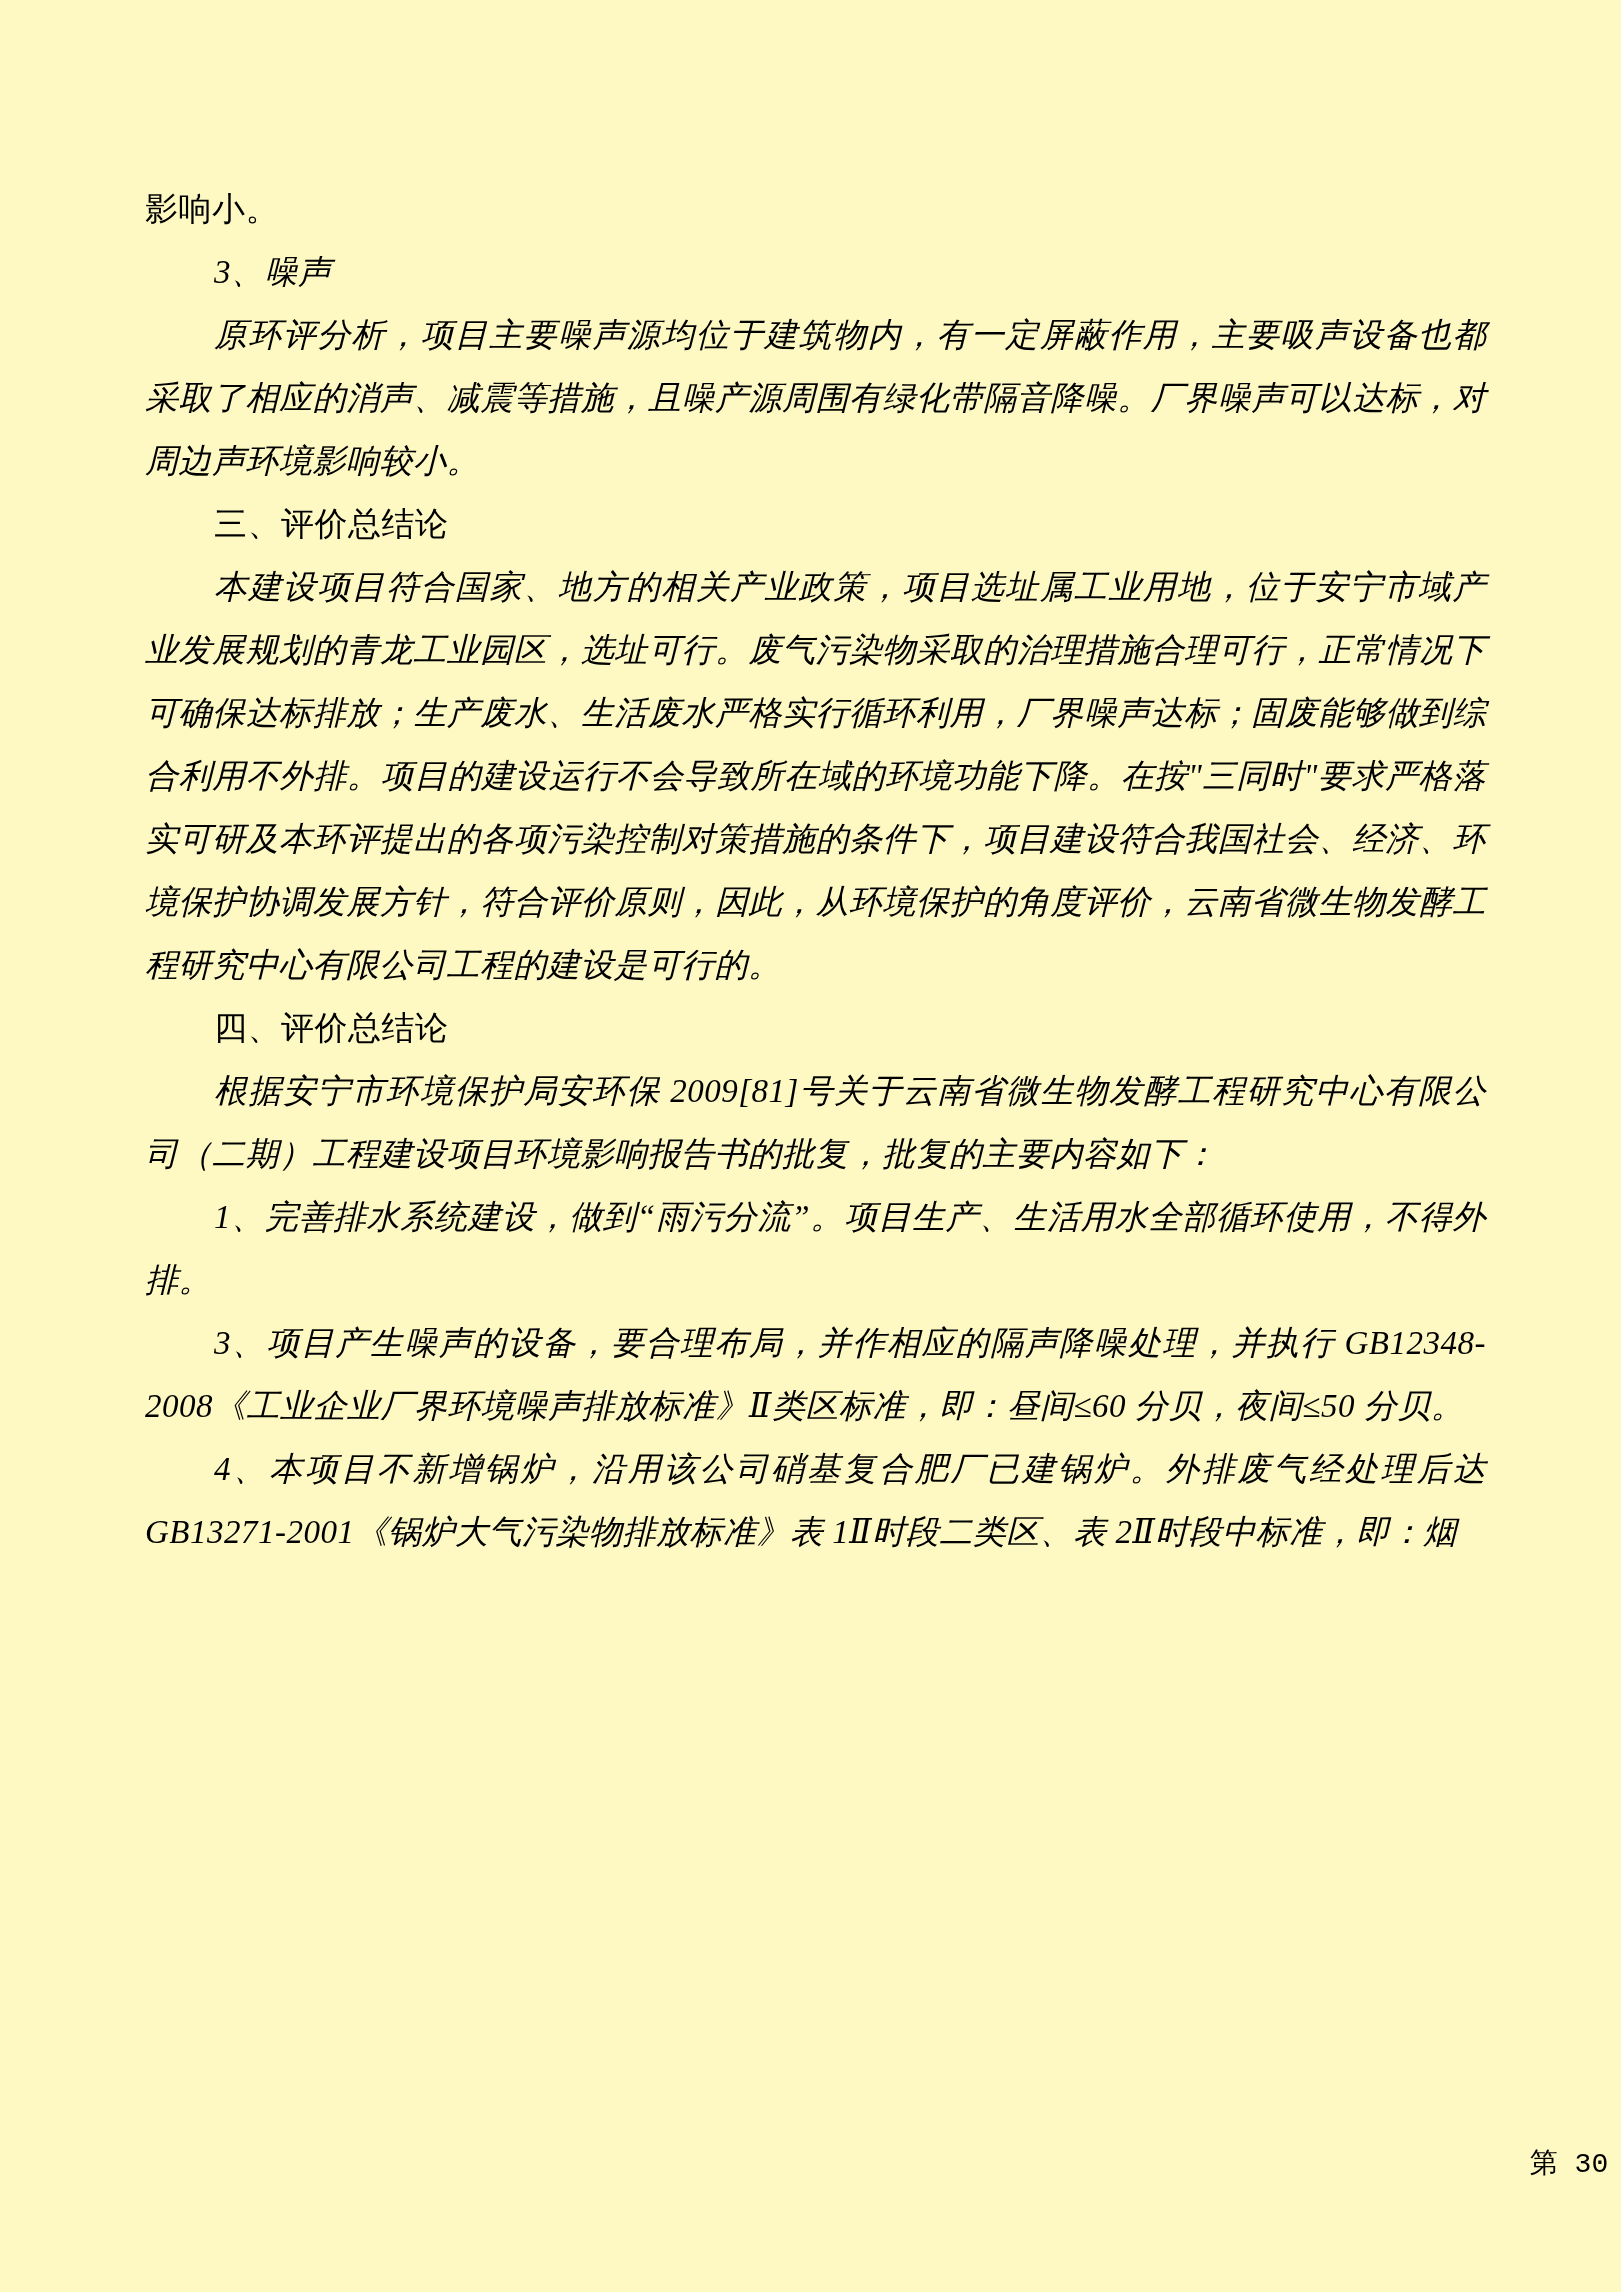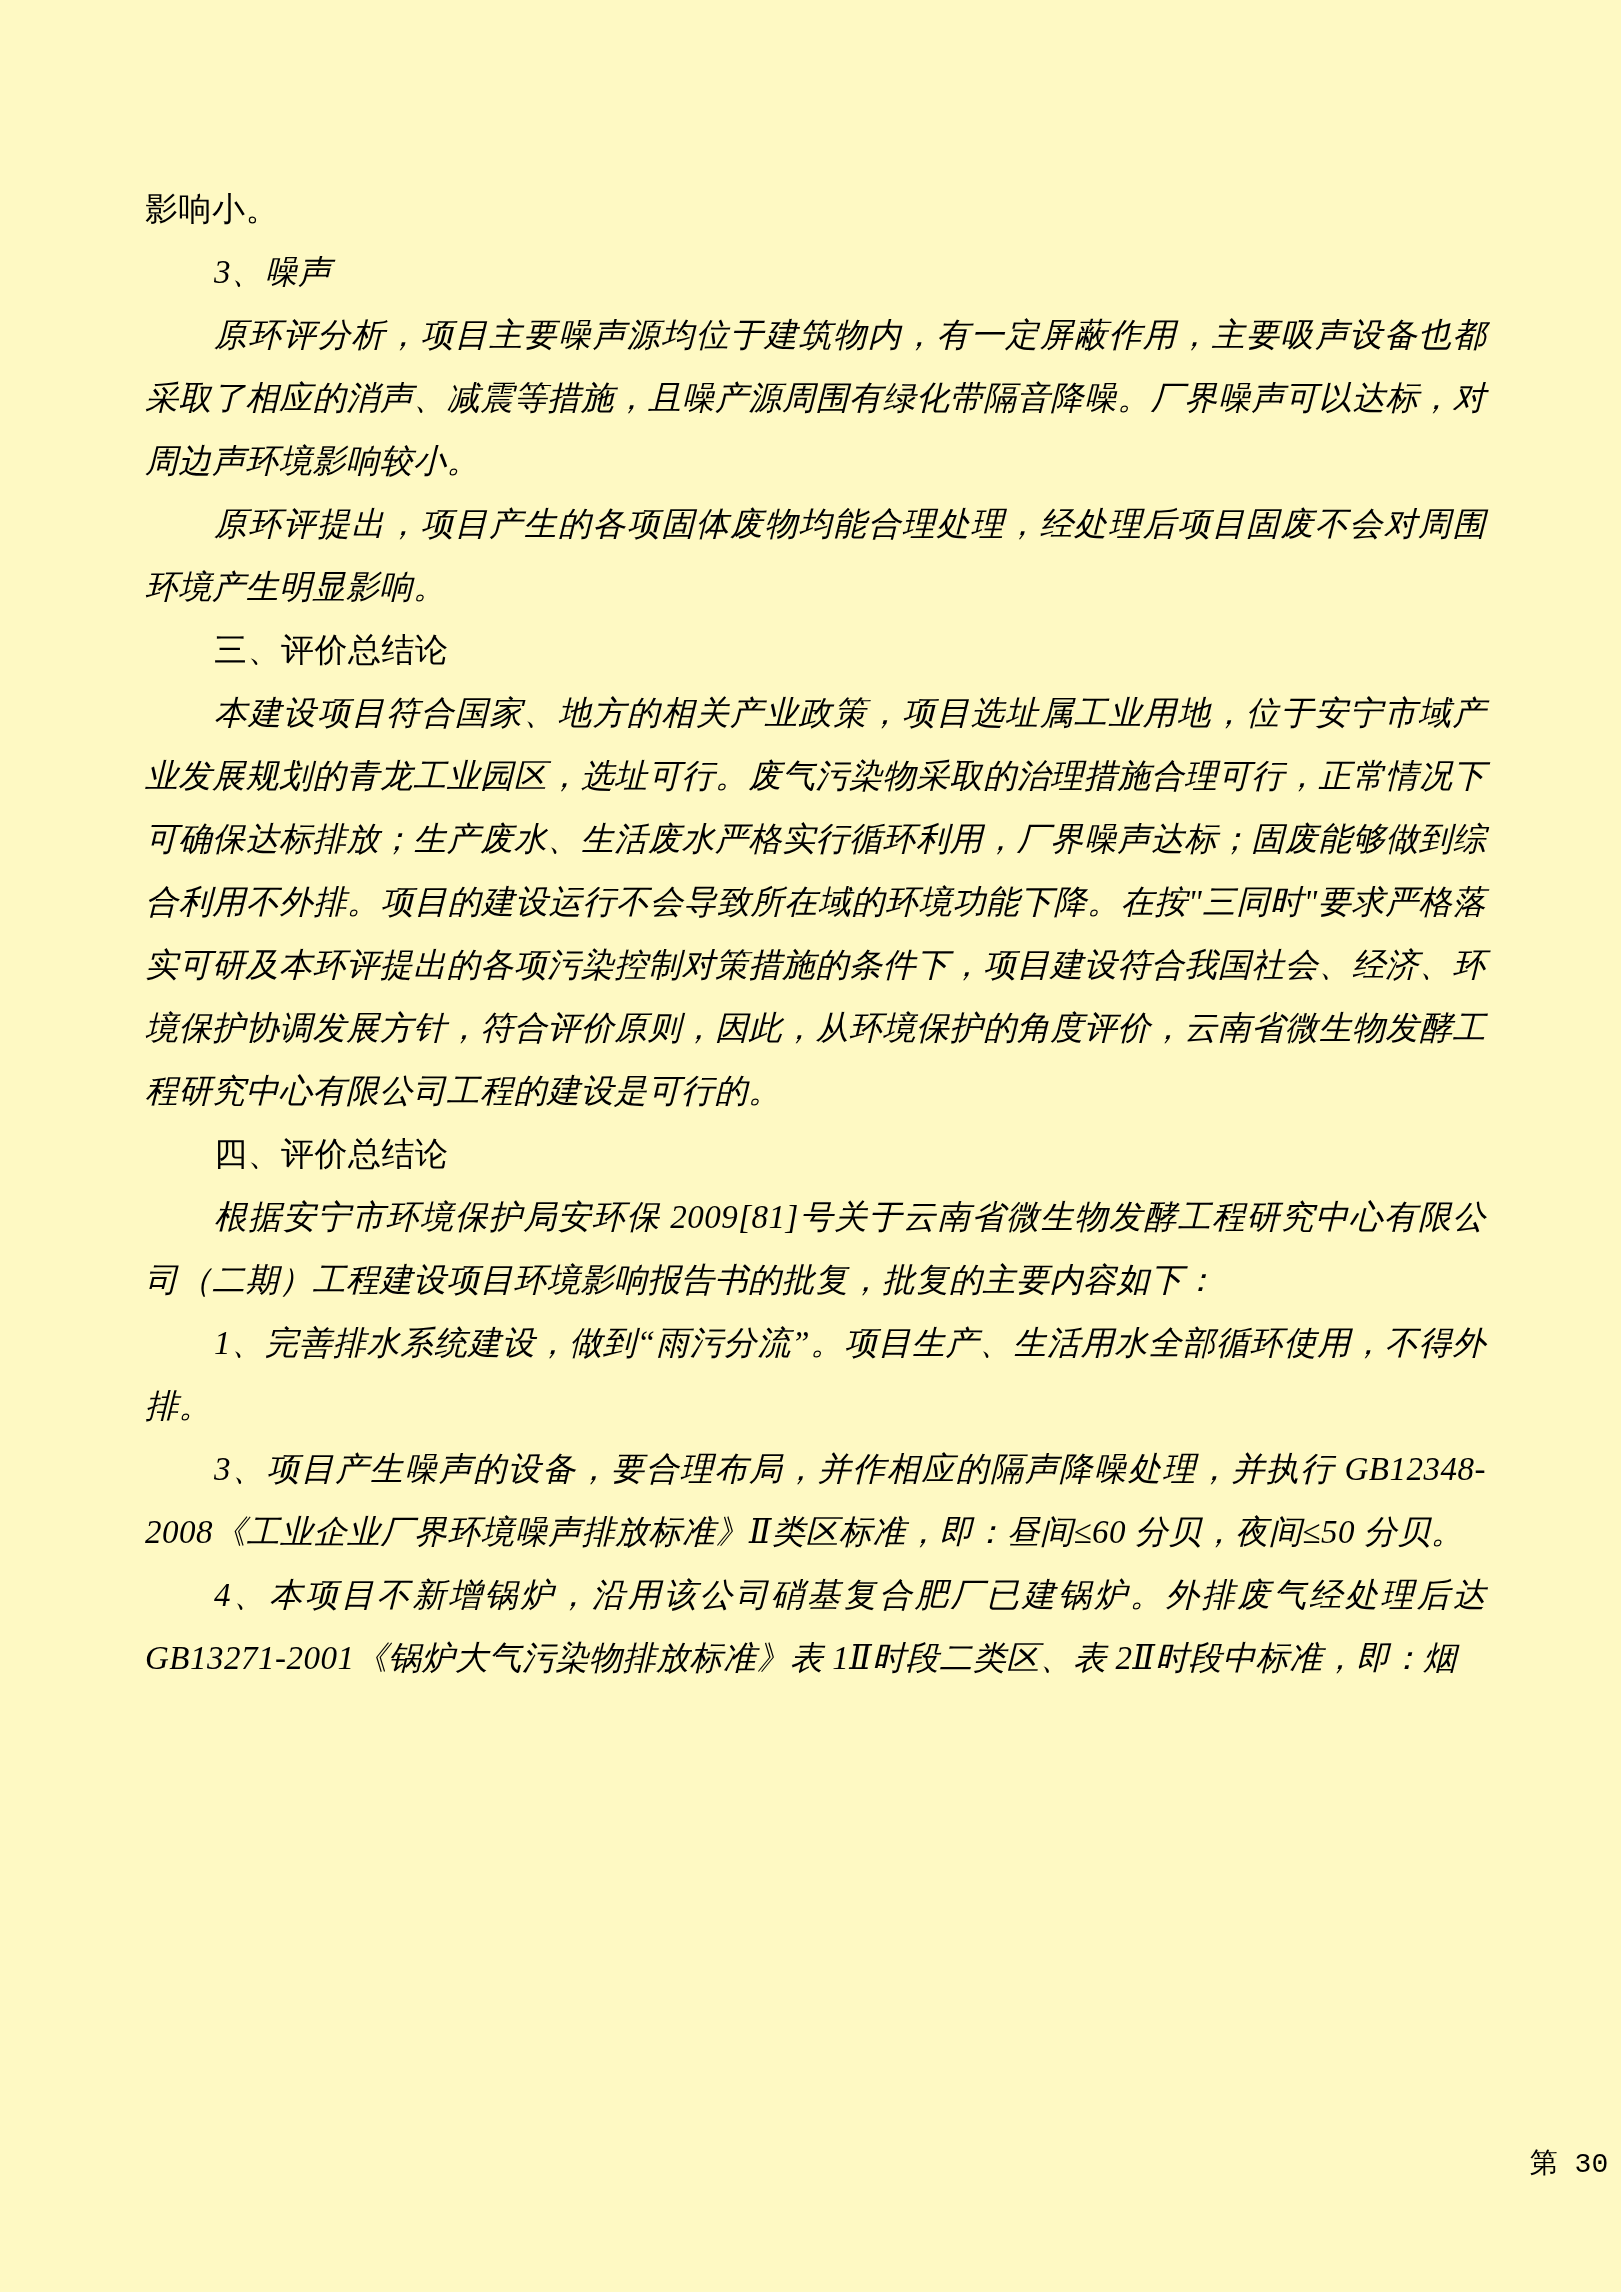--- a/index.html
+++ b/index.html
@@ -55,21 +55,20 @@
   }
 </style>
 </head>
 <body>
 
 <div class="page">
   <div class="content">
     <p class="plain">影响小。</p>
     <p class="indent plain">3、噪声</p>
     <p class="indent">原环评分析，项目主要噪声源均位于建筑物内，有一定屏蔽作用，主要吸声设备也都采取了相应的消声、减震等措施，且噪产源周围有绿化带隔音降噪。厂界噪声可以达标，对周边声环境影响较小。</p>
-    <p class="indent">原环评提出，项目产生的各项固体废物均能合理处理，经处理后项目固废不会对周围环境产生明显影响。</p>
     <p class="heading">三、评价总结论</p>
     <p class="indent">本建设项目符合国家、地方的相关产业政策，项目选址属工业用地，位于安宁市域产业发展规划的青龙工业园区，选址可行。废气污染物采取的治理措施合理可行，正常情况下可确保达标排放；生产废水、生活废水严格实行循环利用，厂界噪声达标；固废能够做到综合利用不外排。项目的建设运行不会导致所在域的环境功能下降。在按"三同时"要求严格落实可研及本环评提出的各项污染控制对策措施的条件下，项目建设符合我国社会、经济、环境保护协调发展方针，符合评价原则，因此，从环境保护的角度评价，云南省微生物发酵工程研究中心有限公司工程的建设是可行的。</p>
     <p class="heading">四、评价总结论</p>
     <p class="indent">根据安宁市环境保护局安环保 2009[81]号关于云南省微生物发酵工程研究中心有限公司（二期）工程建设项目环境影响报告书的批复，批复的主要内容如下：</p>
     <p class="indent">1、完善排水系统建设，做到“雨污分流”。项目生产、生活用水全部循环使用，不得外排。</p>
     <p class="indent">3、项目产生噪声的设备，要合理布局，并作相应的隔声降噪处理，并执行 GB12348-2008《工业企业厂界环境噪声排放标准》Ⅱ类区标准，即：昼间≤60 分贝，夜间≤50 分贝。</p>
     <p class="indent">4、本项目不新增锅炉，沿用该公司硝基复合肥厂已建锅炉。外排废气经处理后达GB13271-2001《锅炉大气污染物排放标准》表 1Ⅱ时段二类区、表 2Ⅱ时段中标准，即：烟</p>
   </div>
   <div class="footer">第 30 页</div>
 </div>

